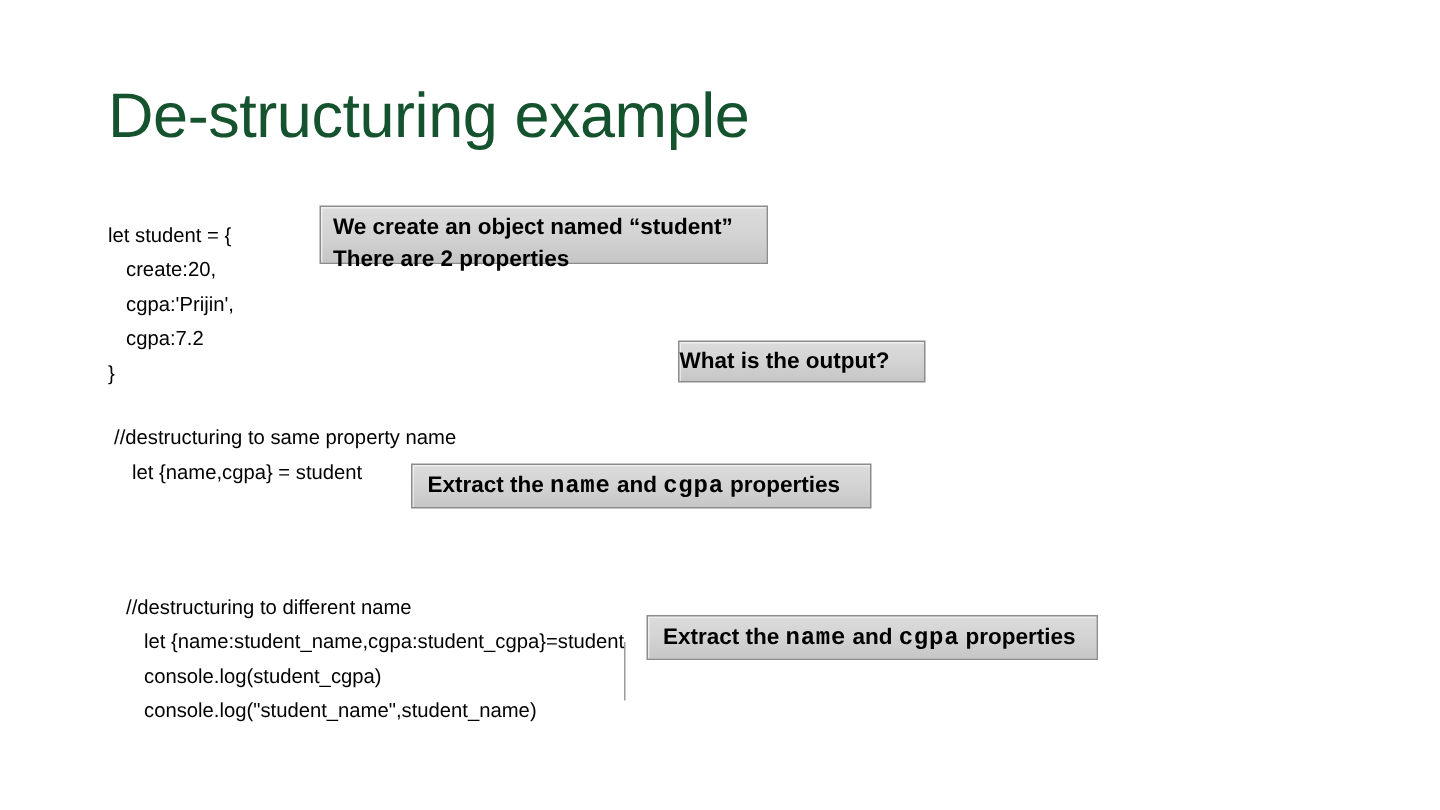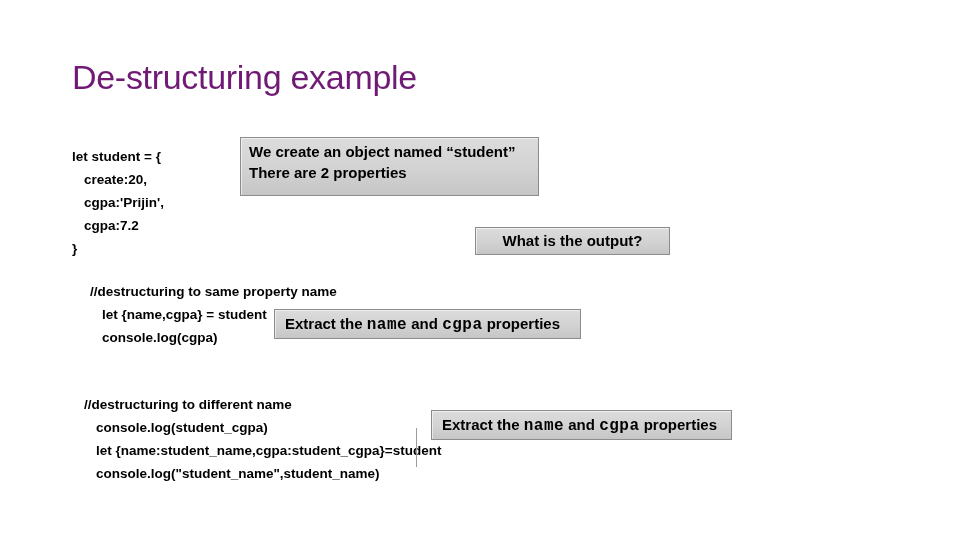--- a/index.html
+++ b/index.html
@@ -12,58 +12,56 @@
   }
   .slide {
     position: absolute;
     left: 0; top: 0;
     width: 960px; height: 540px;
     background: #ffffff;
   }
   .slide-title {
     position: absolute;
     left: 72px; top: 55px;
-    font-size: 34px;
+    font-size: 42px;
     line-height: 44px;
     font-weight: 400;
-    color: #701a75;
+    color: #14532d;
     letter-spacing: -0.3px;
     white-space: nowrap;
   }
   .code-block {
     position: absolute;
     color: #000000;
     font-size: 13.5px;
   }
   .code-line {
     line-height: 23px;
     white-space: pre;
-    font-weight: bold;
   }
   .code-line.ind { padding-left: 12px; }
   .callout {
     position: absolute;
     background: linear-gradient(180deg, #dcdcdc 0%, #d2d2d2 55%, #c6c6c6 100%);
     border: 1px solid #8c8c8c;
     box-shadow: inset 1px 1px 0 rgba(255,255,255,0.55);
     color: #000000;
     font-weight: bold;
     font-size: 15px;
     white-space: nowrap;
   }
   .callout-object {
-    left: 240px; top: 137px;
-    width: 299px; height: 59px;
+    left: 213px; top: 137px;
+    width: 299px; height: 39px;
     padding: 3px 0 0 8px;
     line-height: 21px;
   }
   .callout-question {
-    left: 475px; top: 227px;
-    width: 195px; height: 28px;
-    text-align: center;
+    left: 452px; top: 227px;
+    width: 165px; height: 28px;
     line-height: 26px;
   }
   .callout-extract-1 {
     left: 274px; top: 309px;
     width: 307px; height: 30px;
     line-height: 28px;
     padding-left: 10px;
   }
   .callout-extract-2 {
     left: 431px; top: 410px;
@@ -99,32 +97,31 @@
     <div class="code-line">}</div>
   </div>
 
   <div class="callout callout-object">
     <div>We create an object named “student”</div>
     <div>There are 2 properties</div>
   </div>
 
   <div class="callout callout-question">What is the output?</div>
 
-  <div class="code-block" style="left:90px; top:280px;">
+  <div class="code-block" style="left:76px; top:280px;">
     <div class="code-line">//destructuring to same property name</div>
     <div class="code-line ind">let {name,cgpa} = student</div>
-    <div class="code-line ind">console.log(cgpa)</div>
   </div>
 
   <div class="callout callout-extract-1"><span>Extract the </span><span class="mono">name</span><span> and </span><span class="mono">cgpa</span><span> properties</span></div>
 
   <div class="code-block" style="left:84px; top:393px;">
     <div class="code-line">//destructuring to different name</div>
+    <div class="code-line ind">let {name:student_name,cgpa:student_cgpa}=student</div>
     <div class="code-line ind">console.log(student_cgpa)</div>
-    <div class="code-line ind">let {name:student_name,cgpa:student_cgpa}=student</div>
     <div class="code-line ind">console.log("student_name",student_name)</div>
   </div>
 
   <div class="cursor-line"></div>
 
   <div class="callout callout-extract-2"><span>Extract the </span><span class="mono">name</span><span> and </span><span class="mono">cgpa</span><span> properties</span></div>
 
 </div>
 
 </body></html>

